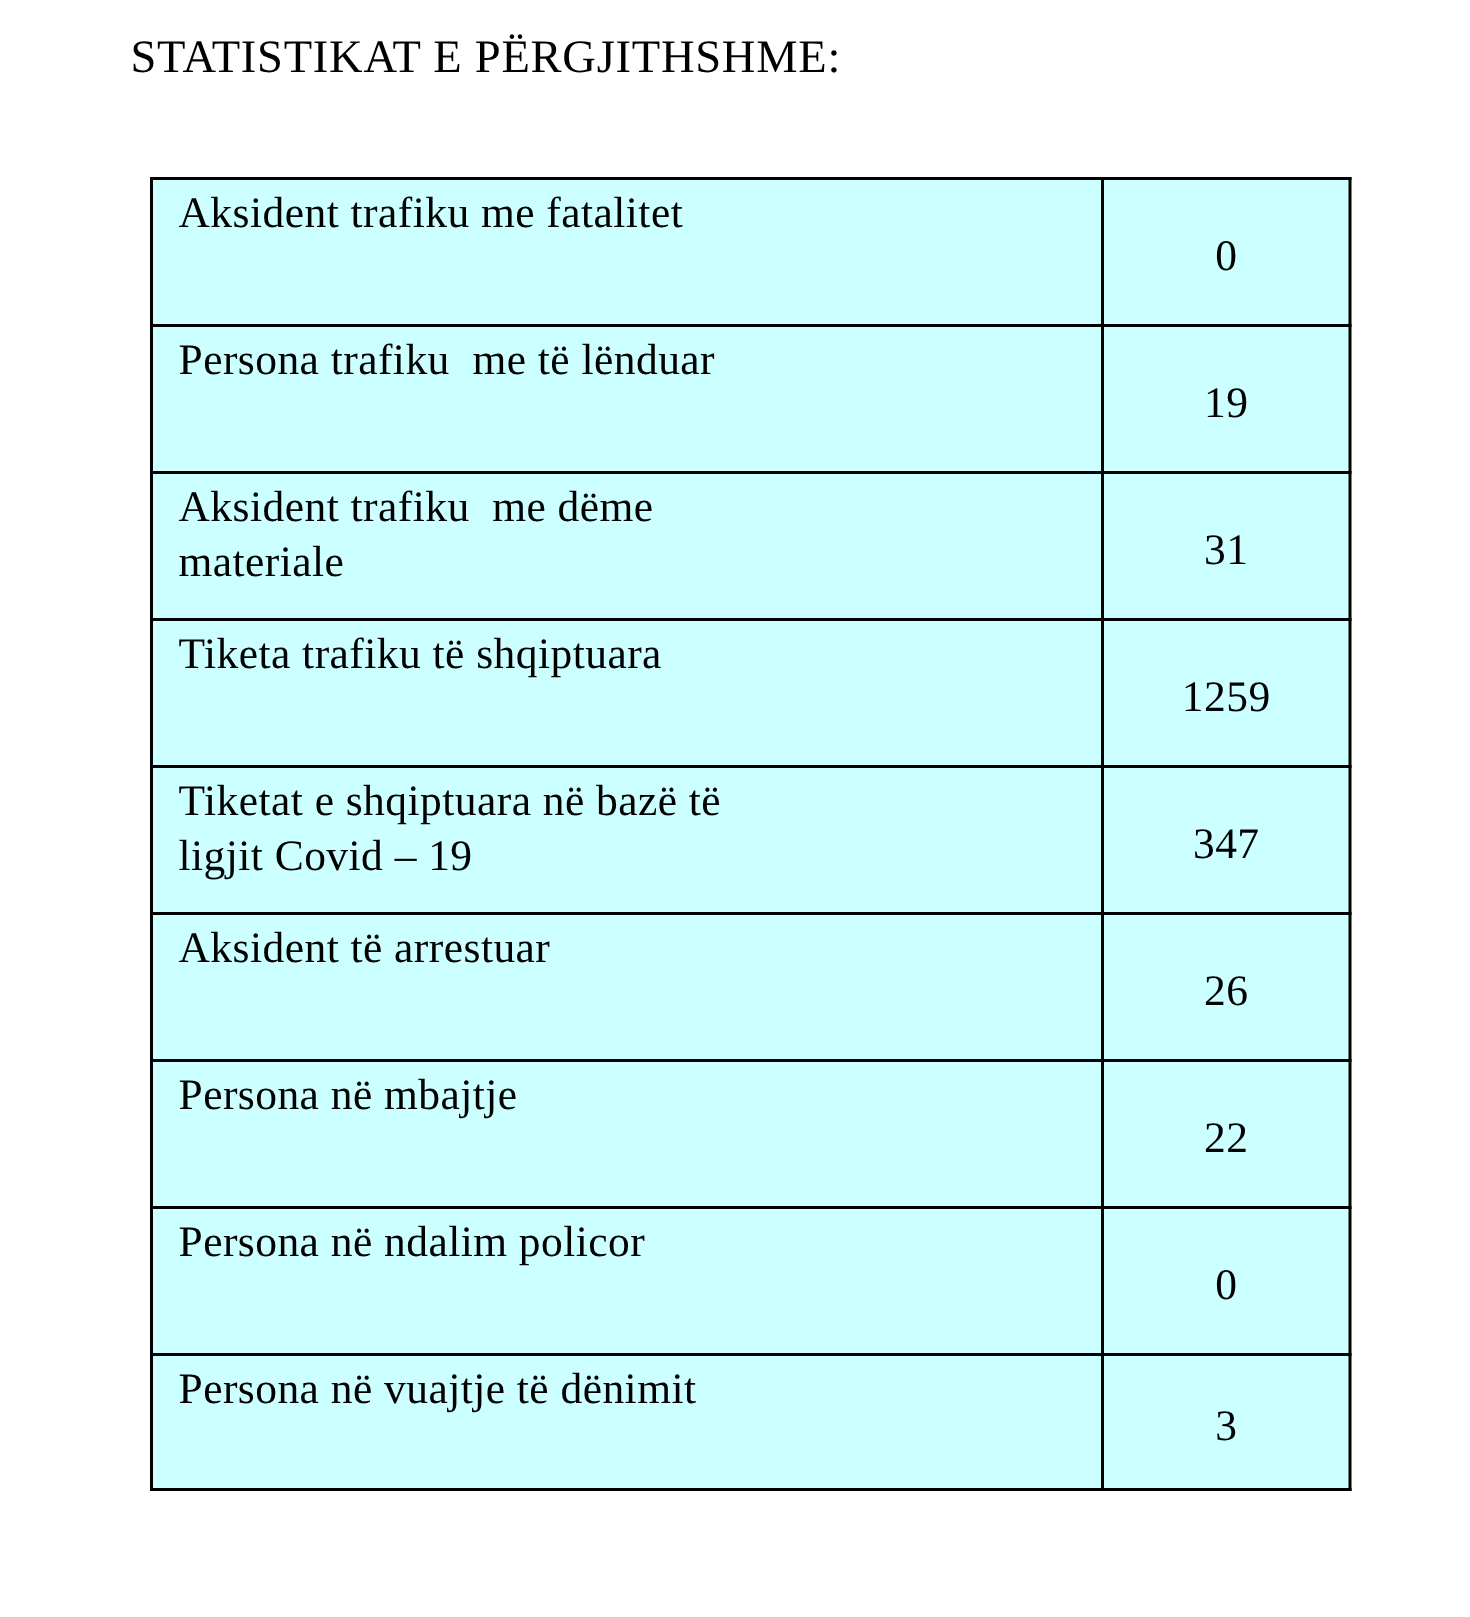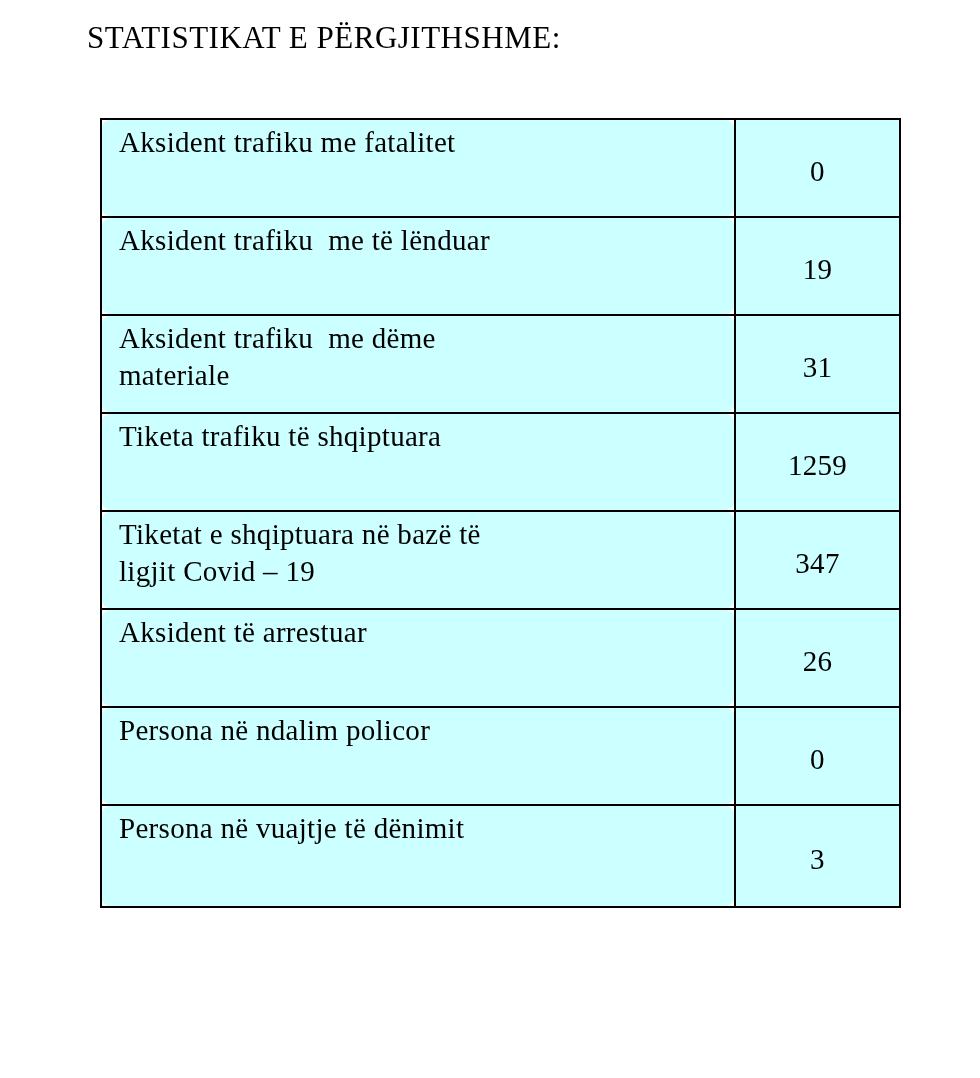--- a/index.html
+++ b/index.html
@@ -40,50 +40,49 @@
   table.stats-table td {
     border: 2px solid #000000;
     background: #ccffff;
     font-size: 29px;
     letter-spacing: 0.3px;
   }
   table.stats-table tr {
     height: 98px;
   }
   table.stats-table tr:last-child {
-    height: 102px;
+    height: 90px;
   }
   td.label-cell {
     width: 605px;
     vertical-align: top;
     padding: 4px 10px 4px 17px;
     white-space: pre-wrap;
     line-height: 1.28;
-    border-radius: 12px;
   }
   td.value-cell {
     width: 161px;
     text-align: center;
     vertical-align: middle;
     padding-top: 8px;
   }
 </style>
 </head>
 <body>
 
 <div class="page">
   <h1 class="title">STATISTIKAT E PËRGJITHSHME:</h1>
   <table class="stats-table">
     <tbody>
         <tr>
           <td class="label-cell">Aksident trafiku me fatalitet</td>
           <td class="value-cell">0</td>
         </tr>
         <tr>
-          <td class="label-cell">Aksident trafiku  me të lënduar</td>
+          <td class="label-cell">Persona trafiku  me të lënduar</td>
           <td class="value-cell">19</td>
         </tr>
         <tr>
           <td class="label-cell">Aksident trafiku  me dëme
 materiale</td>
           <td class="value-cell">31</td>
         </tr>
         <tr>
           <td class="label-cell">Tiketa trafiku të shqiptuara</td>
           <td class="value-cell">1259</td>
@@ -91,20 +90,24 @@
         <tr>
           <td class="label-cell">Tiketat e shqiptuara në bazë të
 ligjit Covid – 19</td>
           <td class="value-cell">347</td>
         </tr>
         <tr>
           <td class="label-cell">Aksident të arrestuar</td>
           <td class="value-cell">26</td>
         </tr>
         <tr>
+          <td class="label-cell">Persona në mbajtje</td>
+          <td class="value-cell">22</td>
+        </tr>
+        <tr>
           <td class="label-cell">Persona në ndalim policor</td>
           <td class="value-cell">0</td>
         </tr>
         <tr>
           <td class="label-cell">Persona në vuajtje të dënimit</td>
           <td class="value-cell">3</td>
         </tr>
       </tbody>
   </table>
 </div>

